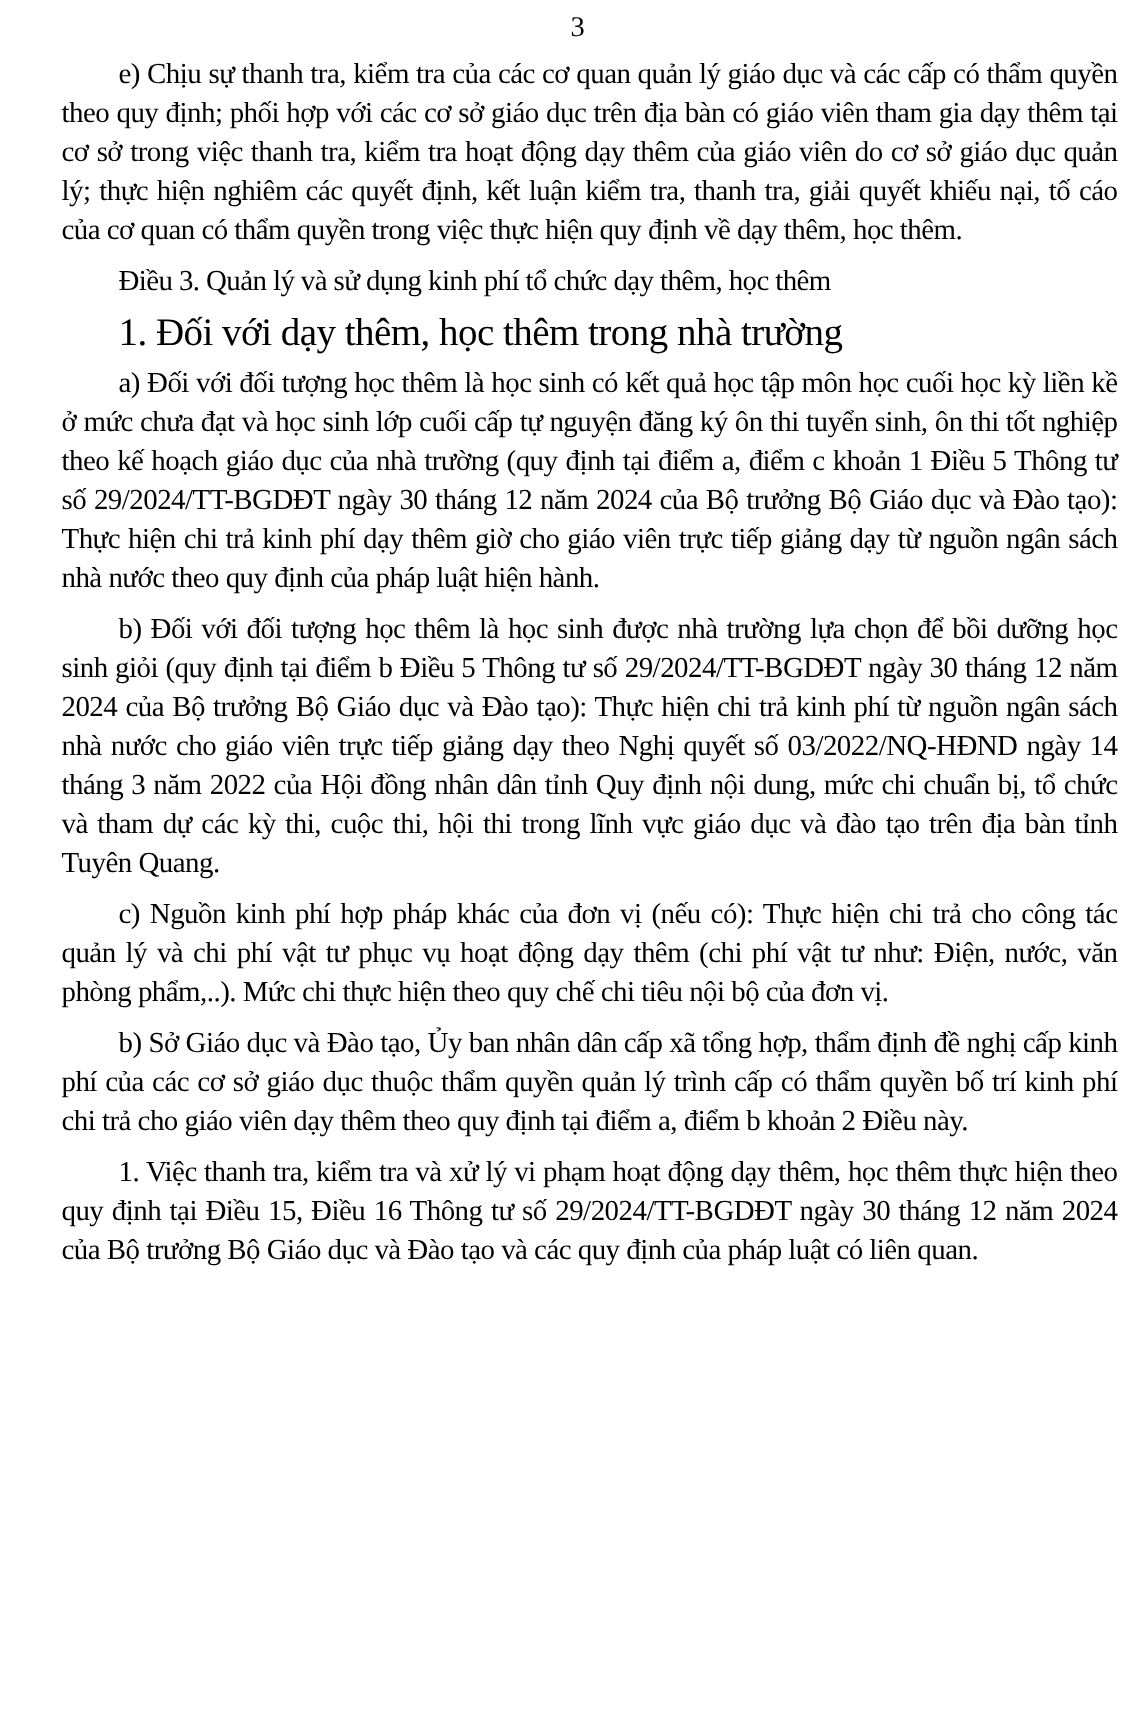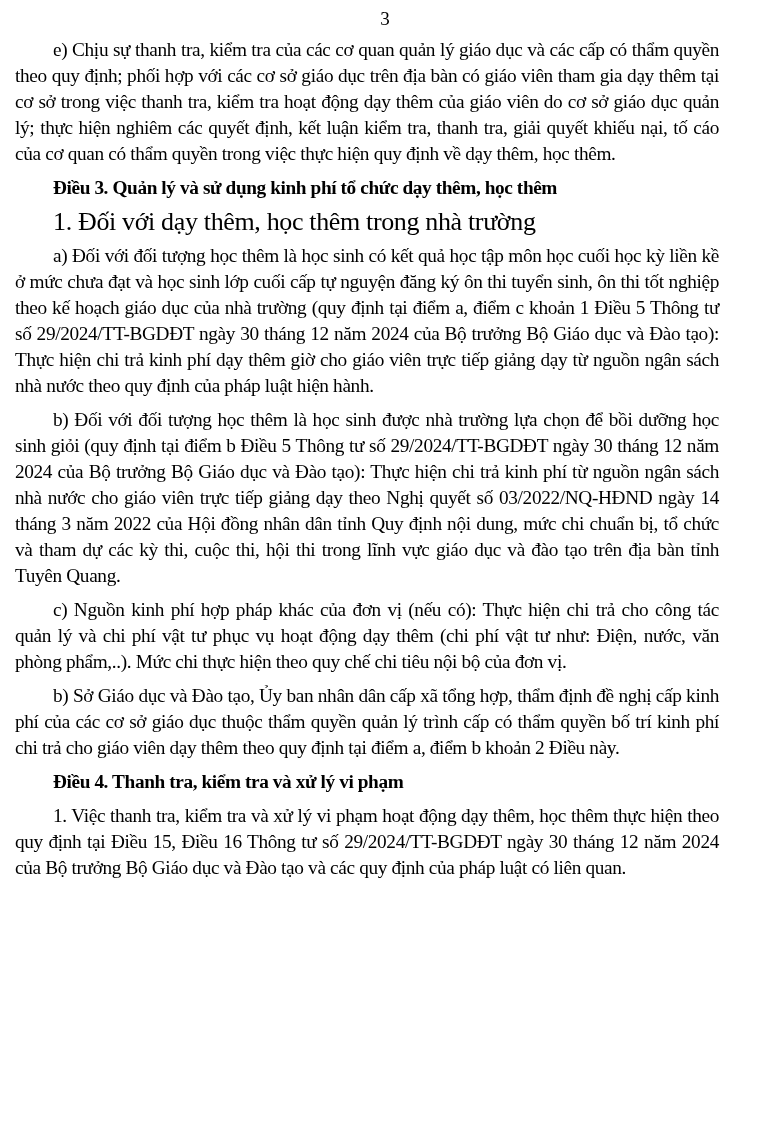--- a/index.html
+++ b/index.html
@@ -26,35 +26,35 @@
       position: absolute;
       top: 7px;
       left: 0;
       width: 770px;
       text-align: center;
       font-size: 19px;
       line-height: 24px;
     }
     .content {
       position: absolute;
-      left: 15px;
+      left: 41px;
       top: 37px;
       width: 704px;
     }
     .para {
       font-size: 19.3px;
       line-height: 26px;
       text-align: justify;
       text-indent: 38px;
       margin: 0 0 8px 0;
       letter-spacing: -0.35px;
       word-spacing: 0px;
     }
     .heading {
-      font-weight: bold;
+      font-weight: normal;
       font-size: 19.3px;
       line-height: 26px;
       text-indent: 38px;
       margin: 0 0 8px 0;
       letter-spacing: -0.4px;
     }
     .subheading {
       font-size: 26px;
       line-height: 26px;
       text-indent: 38px;
@@ -68,16 +68,15 @@
 <div class="page">
   <div class="page-number">3</div>
   <div class="content">
     <p class="para">e) Chịu sự thanh tra, kiểm tra của các cơ quan quản lý giáo dục và các cấp có thẩm quyền theo quy định; phối hợp với các cơ sở giáo dục trên địa bàn có giáo viên tham gia dạy thêm tại cơ sở trong việc thanh tra, kiểm tra hoạt động dạy thêm của giáo viên do cơ sở giáo dục quản lý; thực hiện nghiêm các quyết định, kết luận kiểm tra, thanh tra, giải quyết khiếu nại, tố cáo của cơ quan có thẩm quyền trong việc thực hiện quy định về dạy thêm, học thêm.</p>
     <p class="heading">Điều 3. Quản lý và sử dụng kinh phí tổ chức dạy thêm, học thêm</p>
     <p class="subheading">1. Đối với dạy thêm, học thêm trong nhà trường</p>
     <p class="para">a) Đối với đối tượng học thêm là học sinh có kết quả học tập môn học cuối học kỳ liền kề ở mức chưa đạt và học sinh lớp cuối cấp tự nguyện đăng ký ôn thi tuyển sinh, ôn thi tốt nghiệp theo kế hoạch giáo dục của nhà trường (quy định tại điểm a, điểm c khoản 1 Điều 5 Thông tư số 29/2024/TT-BGDĐT ngày 30 tháng 12 năm 2024 của Bộ trưởng Bộ Giáo dục và Đào tạo): Thực hiện chi trả kinh phí dạy thêm giờ cho giáo viên trực tiếp giảng dạy từ nguồn ngân sách nhà nước theo quy định của pháp luật hiện hành.</p>
     <p class="para">b) Đối với đối tượng học thêm là học sinh được nhà trường lựa chọn để bồi dưỡng học sinh giỏi (quy định tại điểm b Điều 5 Thông tư số 29/2024/TT-BGDĐT ngày 30 tháng 12 năm 2024 của Bộ trưởng Bộ Giáo dục và Đào tạo): Thực hiện chi trả kinh phí từ nguồn ngân sách nhà nước cho giáo viên trực tiếp giảng dạy theo Nghị quyết số 03/2022/NQ-HĐND ngày 14 tháng 3 năm 2022 của Hội đồng nhân dân tỉnh Quy định nội dung, mức chi chuẩn bị, tổ chức và tham dự các kỳ thi, cuộc thi, hội thi trong lĩnh vực giáo dục và đào tạo trên địa bàn tỉnh Tuyên Quang.</p>
     <p class="para">c) Nguồn kinh phí hợp pháp khác của đơn vị (nếu có): Thực hiện chi trả cho công tác quản lý và chi phí vật tư phục vụ hoạt động dạy thêm (chi phí vật tư như: Điện, nước, văn phòng phẩm,..). Mức chi thực hiện theo quy chế chi tiêu nội bộ của đơn vị.</p>
     <p class="para">b) Sở Giáo dục và Đào tạo, Ủy ban nhân dân cấp xã tổng hợp, thẩm định đề nghị cấp kinh phí của các cơ sở giáo dục thuộc thẩm quyền quản lý trình cấp có thẩm quyền bố trí kinh phí chi trả cho giáo viên dạy thêm theo quy định tại điểm a, điểm b khoản 2 Điều này.</p>
-    <p class="heading">Điều 4. Thanh tra, kiểm tra và xử lý vi phạm</p>
     <p class="para">1. Việc thanh tra, kiểm tra và xử lý vi phạm hoạt động dạy thêm, học thêm thực hiện theo quy định tại Điều 15, Điều 16 Thông tư số 29/2024/TT-BGDĐT ngày 30 tháng 12 năm 2024 của Bộ trưởng Bộ Giáo dục và Đào tạo và các quy định của pháp luật có liên quan.</p>
   </div>
 </div>
 
 </body></html>

